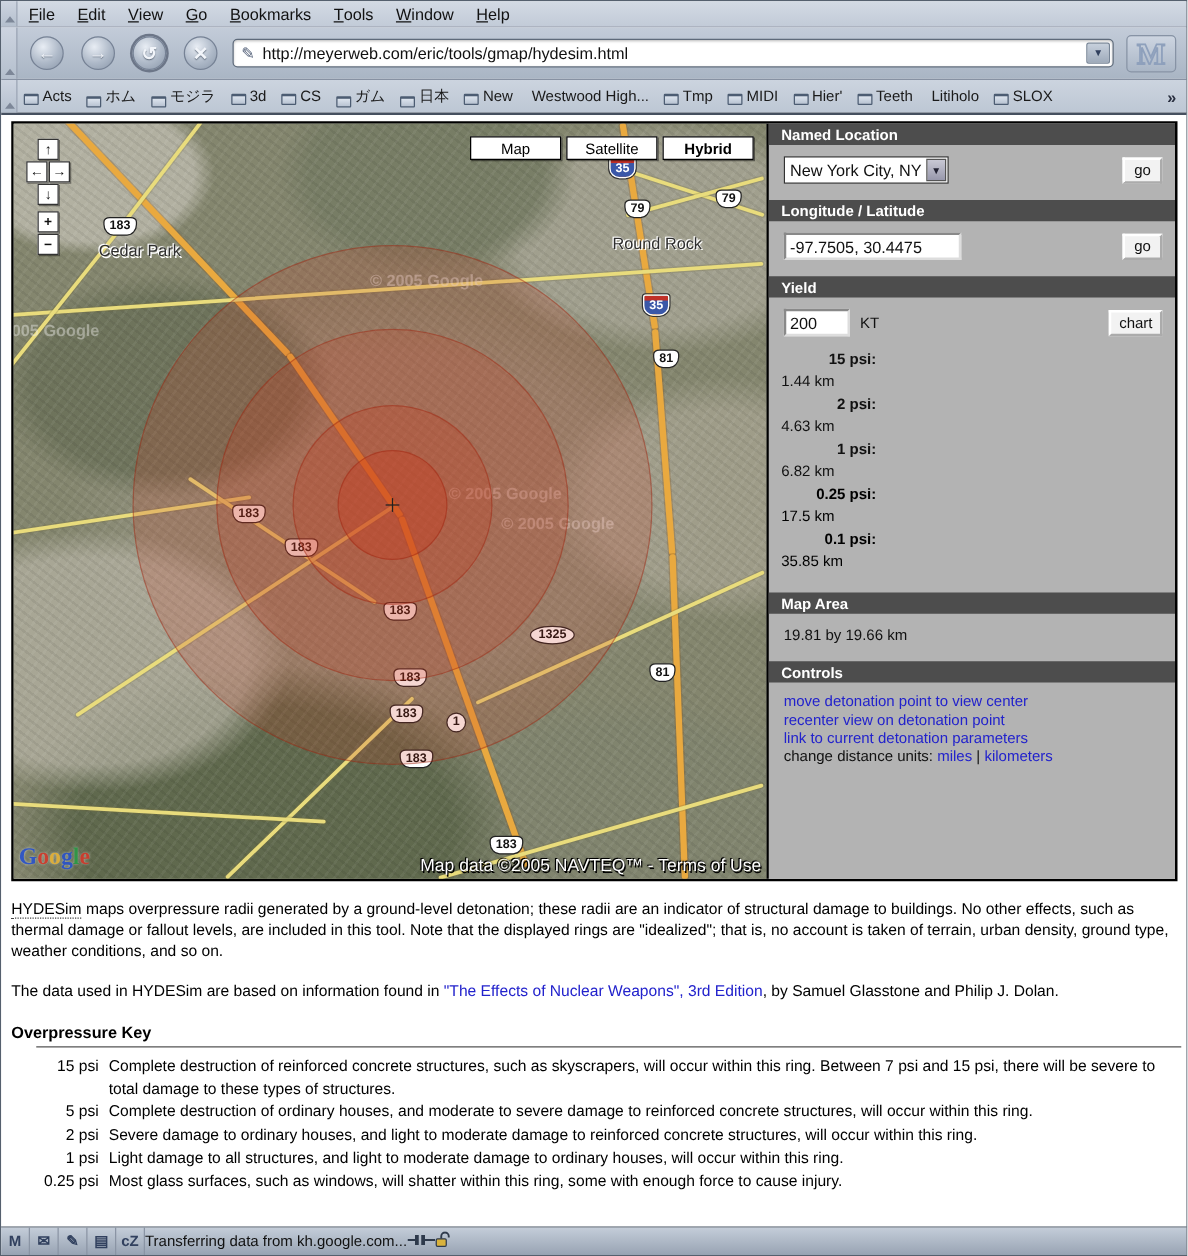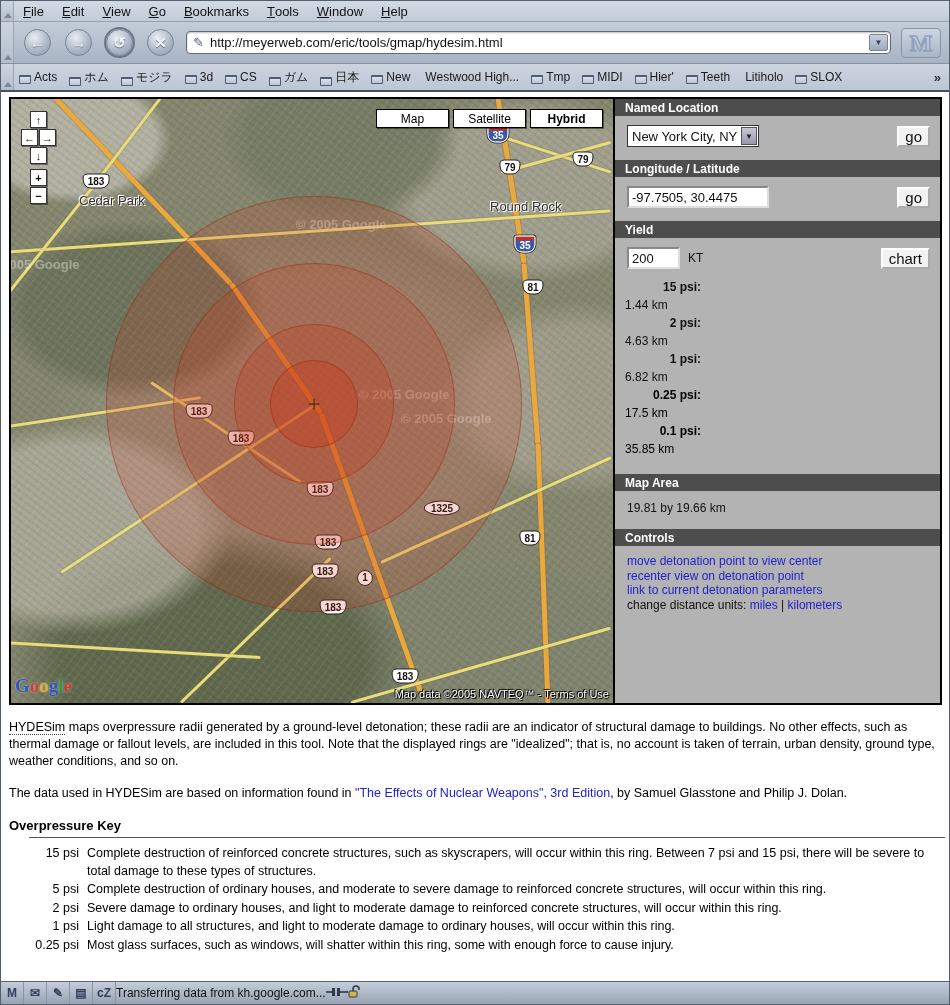--- a/index.html
+++ b/index.html
@@ -65,27 +65,27 @@
   .ring { position:absolute; transform:translate(-50%,-50%); border-radius:50%; border:1px solid rgba(150,30,10,.4); }
   .crosshair { position:absolute; left:303px; top:305px; width:11px; height:11px; transform:translate(-50%,-50%); z-index:5; }
   .crosshair::before,.crosshair::after { content:""; position:absolute; background:#222; }
   .crosshair::before { left:5px; top:0; width:1px; height:11px; }
   .crosshair::after { top:5px; left:0; height:1px; width:11px; }
   .panbtn { position:absolute; width:17px; height:17px; background:#fff; border:1px solid #333; color:#111; font-size:11px; font-weight:bold; display:flex; align-items:center; justify-content:center; z-index:7; box-shadow:1px 1px 0 rgba(0,0,0,.4); }
   .maptypebtn { position:absolute; top:10px; width:73px; height:19px; background:#fff; border:1px solid #000; font-size:12px; display:flex; align-items:center; justify-content:center; z-index:7; box-shadow:1px 1px 0 rgba(0,0,0,.45); }
   .maptypebtn.active { font-weight:bold; }
   .gfoot { position:absolute; left:4px; bottom:6px; z-index:6; font-family:"Liberation Serif",serif; font-weight:bold; font-size:19px; opacity:.9; text-shadow:0 0 2px rgba(255,255,255,.6); }
   .c-b{color:#2a53cc}.c-r{color:#d33a2c}.c-y{color:#e8b437}.c-g{color:#2c9a47}
-  .attrib { position:absolute; right:4px; bottom:3px; z-index:6; font-size:11px; color:#fff; text-shadow:0 0 2px #000,1px 1px 0 #000,-1px -1px 0 #000; }
+  .attrib { position:absolute; right:4px; bottom:3px; z-index:6; font-size:14px; color:#fff; text-shadow:0 0 2px #000,1px 1px 0 #000,-1px -1px 0 #000; }
 
   
   .sidebar { width:327px; height:604px; background:#b3b3b3; border-left:2px solid #000; font-size:12px; color:#111; }
   .shead { height:17px; background:#4d4d4d; color:#fff; font-weight:bold; display:flex; align-items:center; padding-left:10px; }
   .srow { display:flex; align-items:center; padding:0 10px 0 12px; }
-  .gobtn { margin-left:auto; min-width:32px; height:21px; background:#f2f2f2; border:2px outset #fff; font-size:15px; color:#111; text-align:center; padding:0 6px; }
+  .gobtn { margin-left:auto; min-width:32px; height:21px; background:#f2f2f2; border:2px outset #fff; font-size:12px; color:#111; text-align:center; padding:0 6px; }
   .selectbox { width:132px; height:22px; background:#fff; border:1px solid #333; display:flex; align-items:center; font-size:13px; }
   .selectbox .sv { flex:1; padding-left:4px; white-space:nowrap; overflow:hidden; }
   .selectbox .sd { width:16px; height:18px; margin-right:1px; background:linear-gradient(180deg,#c8c8d4,#9898ac); border:1px solid #555; color:#223; font-size:8px; display:flex; align-items:center; justify-content:center; }
   .tinput { height:22px; background:#fff; border:2px inset #ddd; font:13px "Liberation Sans",sans-serif; color:#111; padding:0 3px; }
   .oprow { display:flex; padding:0 10px; line-height:18px;flex-direction:column; }
   .oprow .l { width:82px; text-align:right; font-weight:bold; padding-right:6px; }
   .oprow.dim { color:#000000; }
   .ctl-links { padding:8px 10px 0 12px; line-height:14.5px; }
   a.blu { color:#2222cc; text-decoration:none; cursor:pointer; }
 
@@ -270,21 +270,21 @@
         <div class="road y" style="left:85px;top:82px;width:107px;transform:rotate(-52.6deg);z-index:1"></div>
         <div class="road y" style="left:487px;top:35px;width:119px;transform:rotate(18deg);z-index:1"></div>
         <div class="road y" style="left:490px;top:72px;width:114px;transform:rotate(-15.3deg);z-index:1"></div>
 
         <div class="wm" style="left:285px;top:118px;z-index:2">© 2005 Google</div>
         <div class="wm" style="left:348px;top:288px;z-index:2">© 2005 Google</div>
         <div class="wm" style="left:390px;top:312px;z-index:2">© 2005 Google</div>
         <div class="wm" style="left:-22px;top:158px;z-index:2">© 2005 Google</div>
 
         <div class="maplabel" style="left:68px;top:94px;z-index:2">Cedar Park</div>
-        <div class="maplabel" style="left:479px;top:100px;z-index:2">Round Rock</div>
+        <div class="maplabel" style="left:479px;top:88px;z-index:2">Round Rock</div>
 
         <div style="position:absolute;inset:0;z-index:3">
           <div class="shield t-us" style="left: 85px; top: 82px;"><span>183</span></div>
             <div class="shield t-us" style="left: 188px; top: 312px;"><span>183</span></div>
             <div class="shield t-us" style="left: 230px; top: 339px;"><span>183</span></div>
             <div class="shield t-us" style="left: 309px; top: 390px;"><span>183</span></div>
             <div class="shield t-us" style="left: 317px; top: 443px;"><span>183</span></div>
             <div class="shield t-us" style="left: 314px; top: 472px;"><span>183</span></div>
             <div class="shield t-us" style="left: 322px; top: 508px;"><span>183</span></div>
             <div class="shield t-us" style="left: 394px; top: 577px;"><span>183</span></div>

